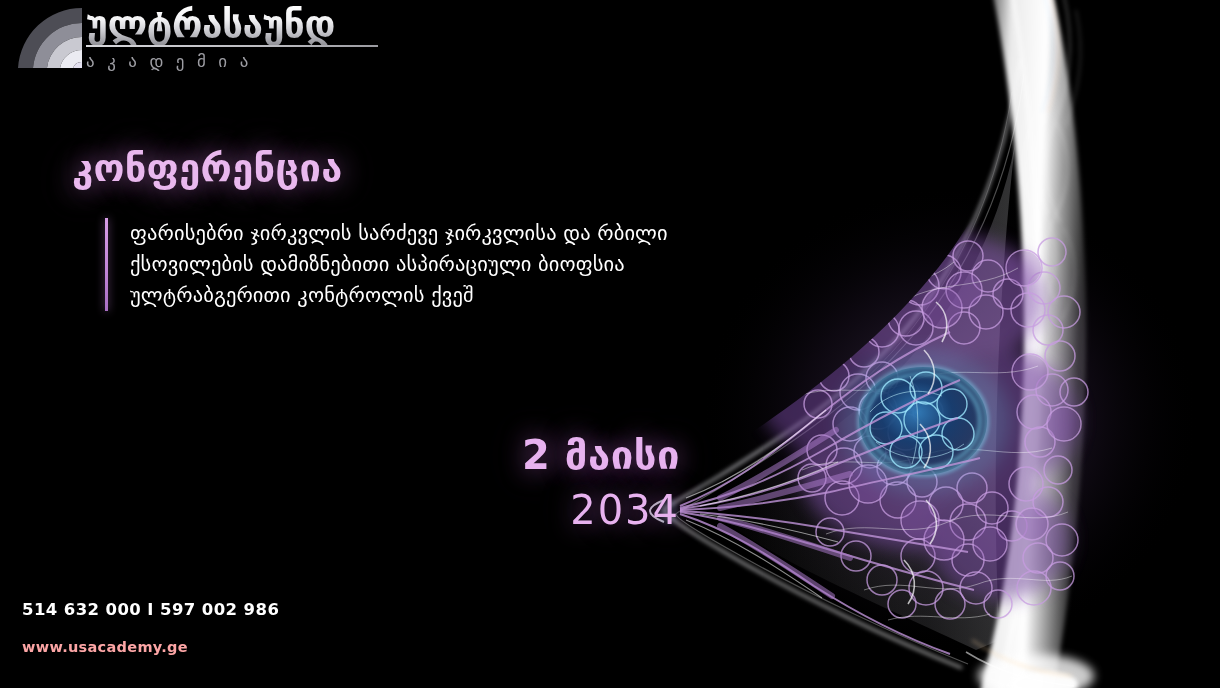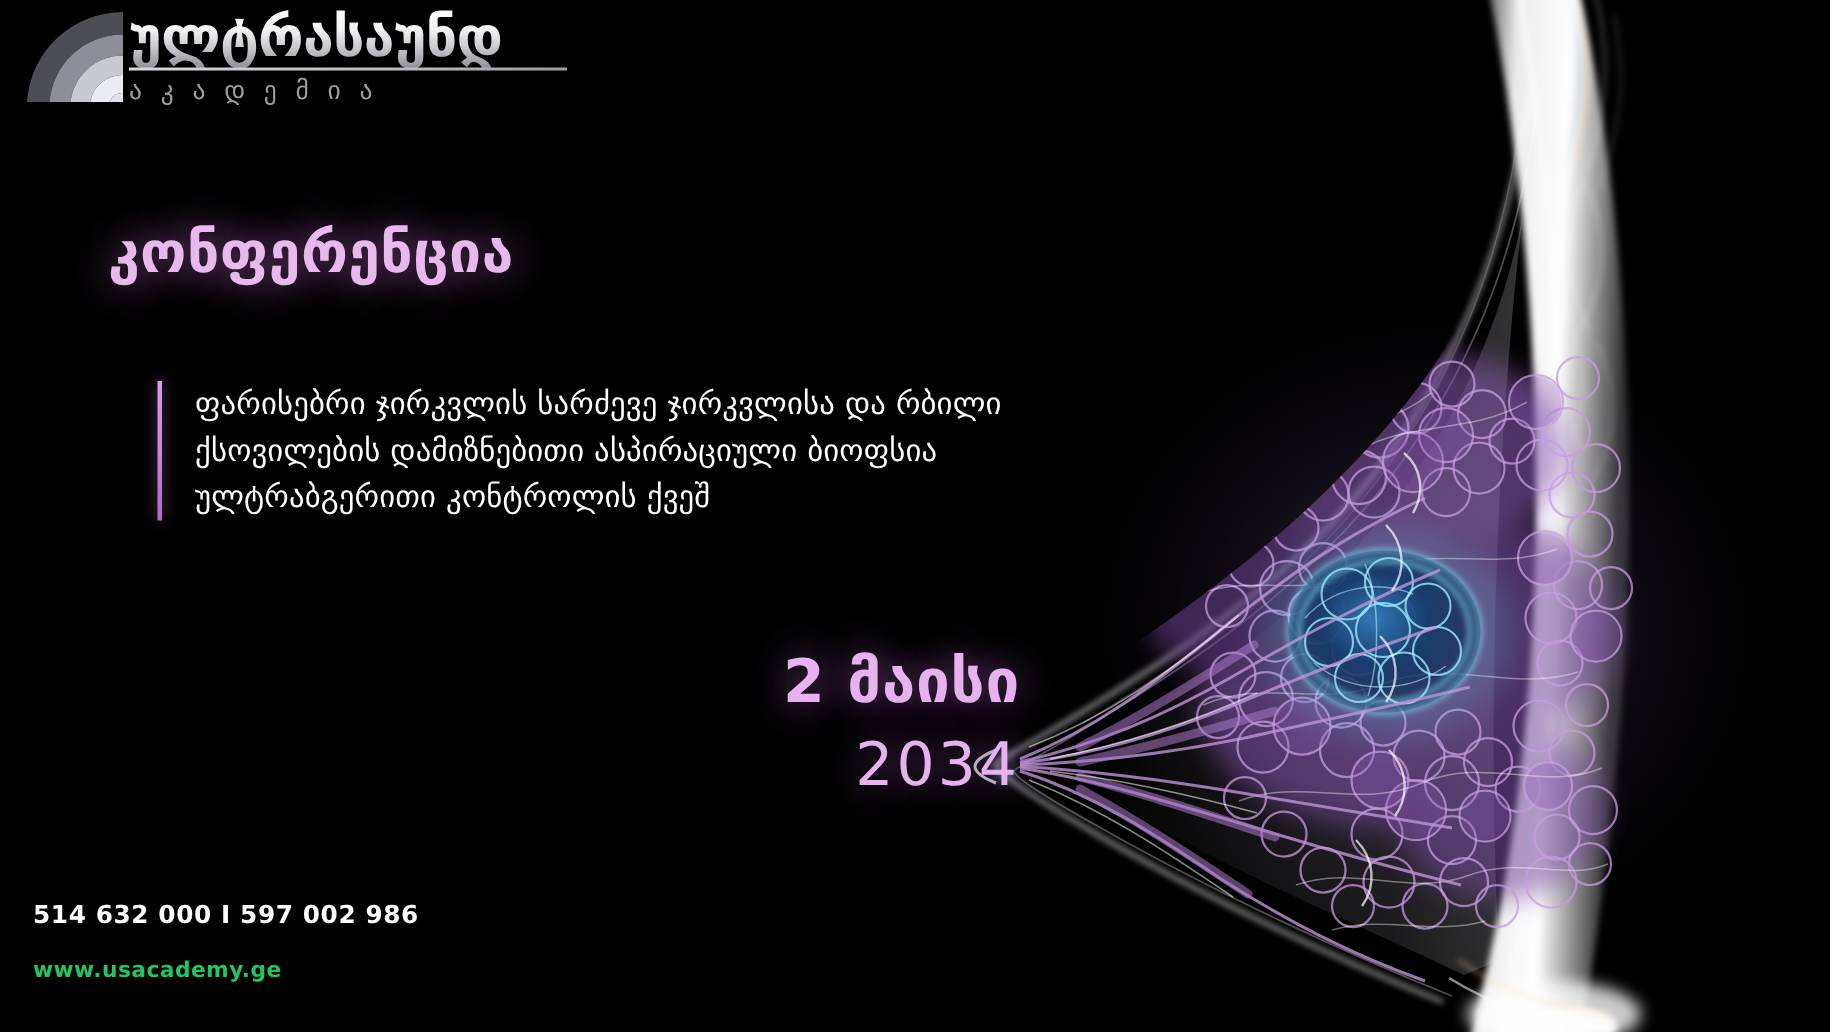--- a/index.html
+++ b/index.html
@@ -67,21 +67,20 @@
     color:#e9b8ee;
     letter-spacing:0.3px;
     text-shadow:0 0 26px rgba(216,140,228,.55),0 0 48px rgba(190,110,210,.30);
     white-space:nowrap;
   }
   #body-wrap{
     position:absolute;
     left:105px; top:218px;
     display:flex;
     align-items:stretch;
-    margin-top:36px;
   }
   #accent-bar{
     width:3px;
     background:linear-gradient(180deg,#d79de6 0%,#c286d8 55%,#a96fc4 100%);
     box-shadow:0 0 9px rgba(206,140,228,.55);
     flex:0 0 auto;
   }
   #body-text{
     margin-left:22px;
     font-size:20.5px;
@@ -126,21 +125,21 @@
     font-weight:700;
     color:#ffffff;
     letter-spacing:0.4px;
     white-space:nowrap;
     text-align:center;
   }
   #website{
     margin-top:20px;
     font-size:14.5px;
     font-weight:700;
-    color:#22c55e;
+    color:#fca5a5;
     letter-spacing:0.3px;
     white-space:nowrap;
   }
 
   
   #illustration{
     position:absolute;
     left:620px; top:0;
     width:600px; height:688px;
     pointer-events:none;

